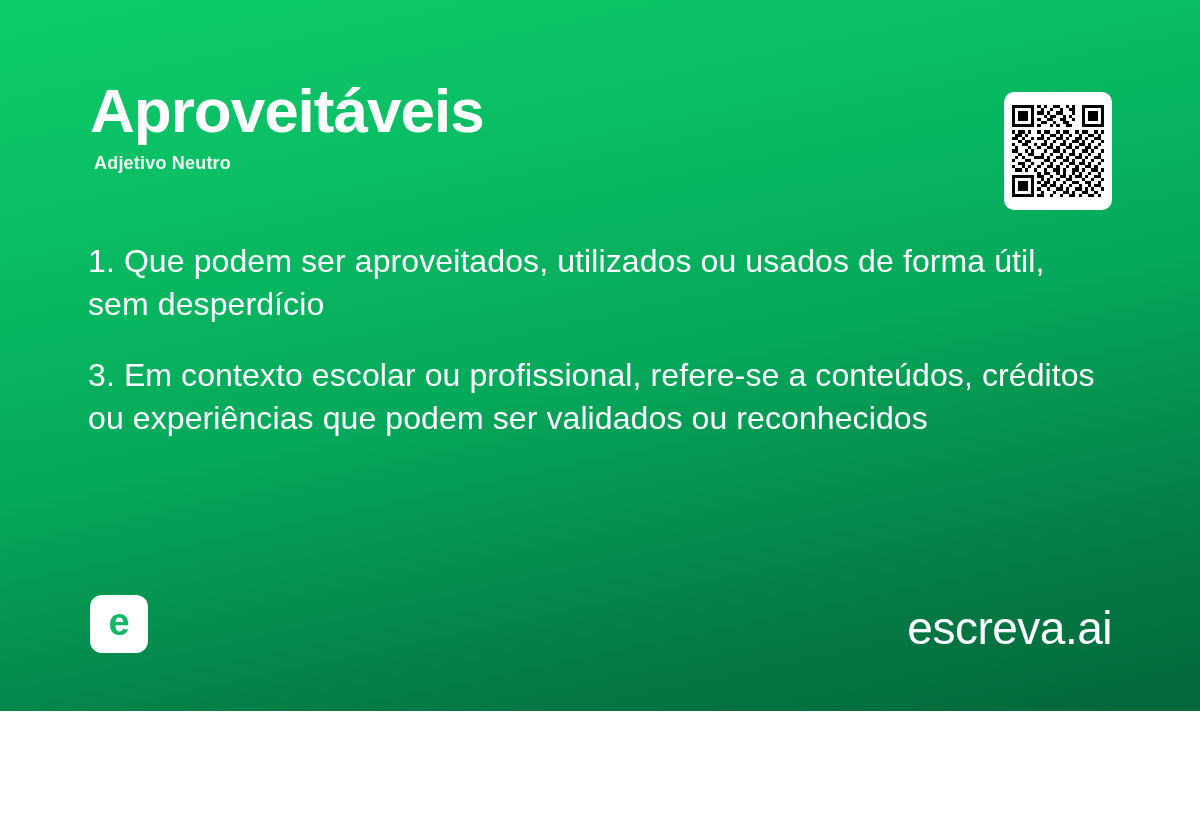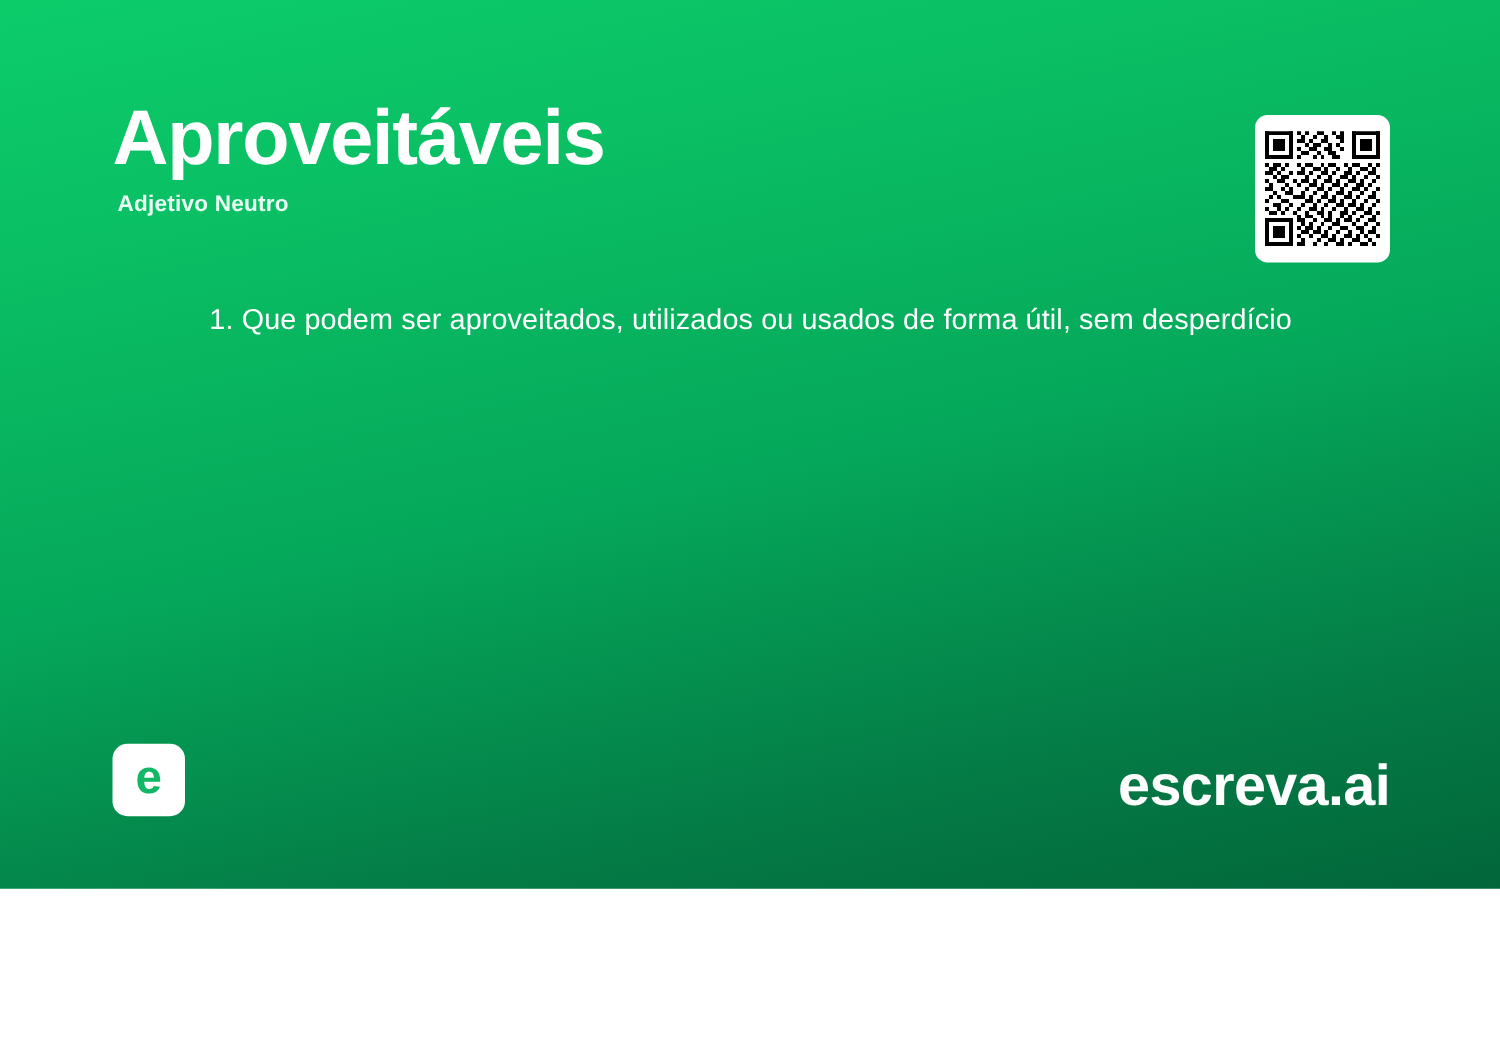--- a/index.html
+++ b/index.html
@@ -61,26 +61,25 @@
     height: 92px;
     display: block;
   }
   .definitions {
     position: absolute;
     left: 88px;
     top: 240px;
     width: 1025px;
   }
   .definition {
-    font-size: 23px;
+    font-size: 32px;
     line-height: 1.34;
     margin: 0 0 28px 0;
     color: #ffffff;
     letter-spacing: 0.1px;
-    text-align: center;
   }
   .footer-logo {
     position: absolute;
     left: 90px;
     bottom: 58px;
     width: 58px;
     height: 58px;
     background: #ffffff;
     border-radius: 12px;
     display: flex;
@@ -92,21 +91,21 @@
     font-size: 38px;
     font-weight: bold;
     line-height: 1;
     margin-top: -4px;
   }
   .brand {
     position: absolute;
     right: 88px;
     bottom: 56px;
     font-size: 46px;
-    font-weight: bold;
+    font-weight: normal;
     letter-spacing: -0.5px;
     color: #ffffff;
   }
 </style>
 </head>
 <body>
 
 <div class="card">
 
   <div class="header">
@@ -342,20 +341,21 @@
           <rect x="18" y="28" width="2" height="1"></rect>
           <rect x="21" y="28" width="1" height="1"></rect>
           <rect x="24" y="28" width="2" height="1"></rect>
           <rect x="27" y="28" width="1" height="1"></rect>
       </g>
     </svg>
   </div>
 
   <div class="definitions">
     <p class="definition">1. Que podem ser aproveitados, utilizados ou usados de forma útil, sem desperdício</p>
+    <p class="definition">3. Em contexto escolar ou profissional, refere-se a conteúdos, créditos ou experiências que podem ser validados ou reconhecidos</p>
   </div>
 
   <div class="footer-logo">
     <span>e</span>
   </div>
 
   <div class="brand">escreva.ai</div>
 
 </div>
 

